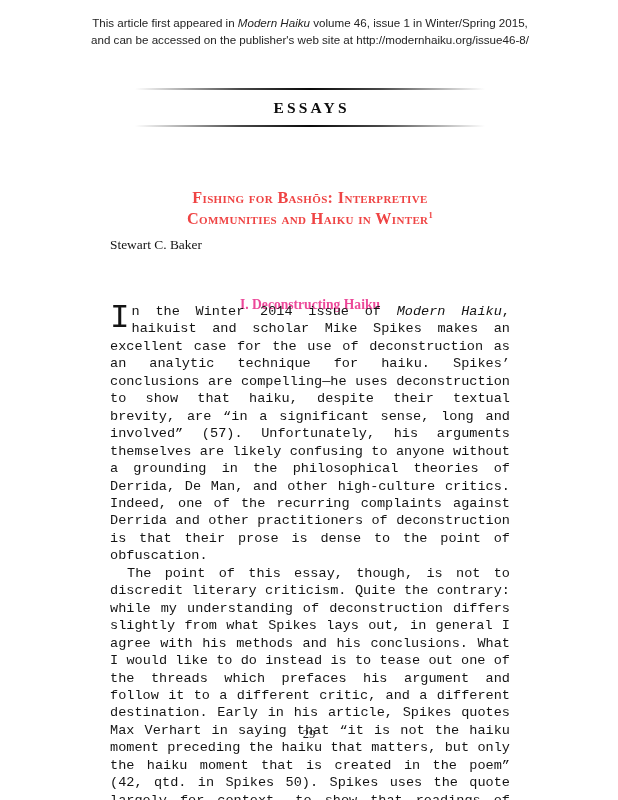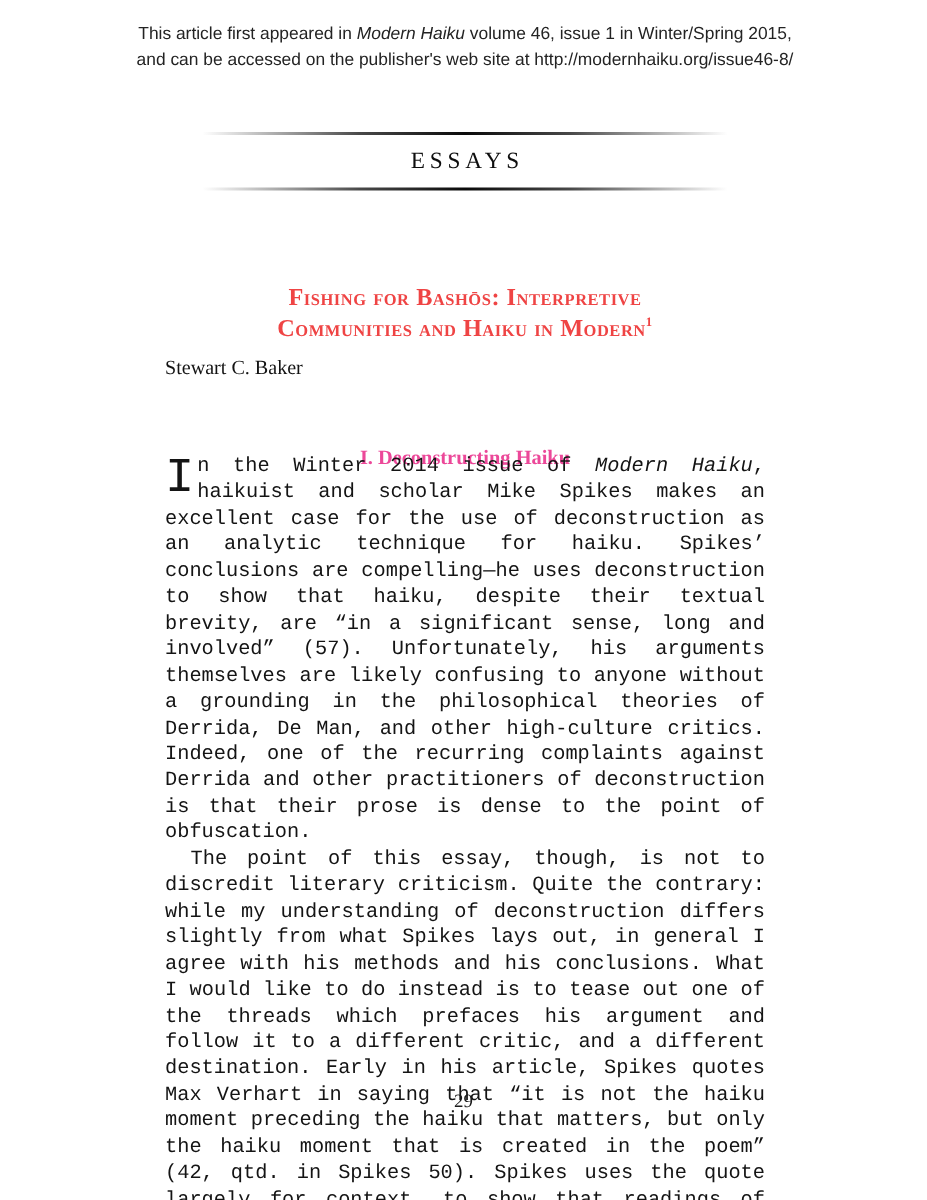--- a/index.html
+++ b/index.html
@@ -57,21 +57,21 @@
         rgba(120,120,120,0.35) 8%,
         rgba(40,40,40,0.85) 30%,
         rgba(10,10,10,1) 50%,
         rgba(40,40,40,0.85) 70%,
         rgba(120,120,120,0.35) 92%,
         rgba(255,255,255,1) 100%);
   }
   .section-title {
     font-size: 15.5px;
     letter-spacing: 3.2px;
-    font-weight: 400;
+    font-weight: 700;
     padding: 9px 0 8px 0;
     text-indent: 3.2px;
     color: #0e0e0e;
   }
 
   
   .article-title {
     position: absolute;
     top: 177px;
     left: 90px;
@@ -168,21 +168,21 @@
   </div>
 
   <div class="section-banner">
     <div class="rule"></div>
     <div class="section-title">ESSAYS</div>
     <div class="rule"></div>
   </div>
 
   <h1 class="article-title">
     <span class="tline">Fishing for Bashōs: Interpretive</span>
-    <span class="tline"><span>Communities and Haiku in Modern</span><sup>1</sup></span>
+    <span class="tline"><span>Communities and Haiku in Winter</span><sup>1</sup></span>
   </h1>
 
   <div class="author">Stewart C. Baker</div>
 
   <h2 class="subsection">I. Deconstructing Haiku</h2>
 
   <div class="body-text">
     <p class="dropcap-para"><span>In the Winter 2014 issue of </span><em>Modern Haiku</em><span>, haikuist and scholar Mike Spikes makes an excellent case for the use of deconstruction as an analytic technique for haiku. Spikes’ conclusions are compelling—he uses deconstruction to show that haiku, despite their textual brevity, are “in a significant sense, long and involved” (57). Unfortunately, his arguments themselves are likely confusing to anyone without a grounding in the philosophical theories of Derrida, De Man, and other high-culture critics. Indeed, one of the recurring complaints against Derrida and other practitioners of deconstruction is that their prose is dense to the point of obfuscation.</span></p>
     <p><span>The point of this essay, though, is not to discredit literary criticism. Quite the contrary: while my understanding of deconstruction differs slightly from what Spikes lays out, in general I agree with his methods and his conclusions. What I would like to do instead is to tease out one of the threads which prefaces his argument and follow it to a different critic, and a different destination. Early in his article, Spikes quotes Max Verhart in saying that “it is not the haiku moment preceding the haiku that matters, but only the haiku moment that is created in the poem” (42, qtd. in Spikes 50). Spikes uses the quote largely for context, to show that readings of haiku-as-texts are nothing new. However, it also makes a Derridean point: the text (the haiku) actually creates what we might consider its own origin (the haiku moment).</span><sup>2</sup></p>
   </div>

